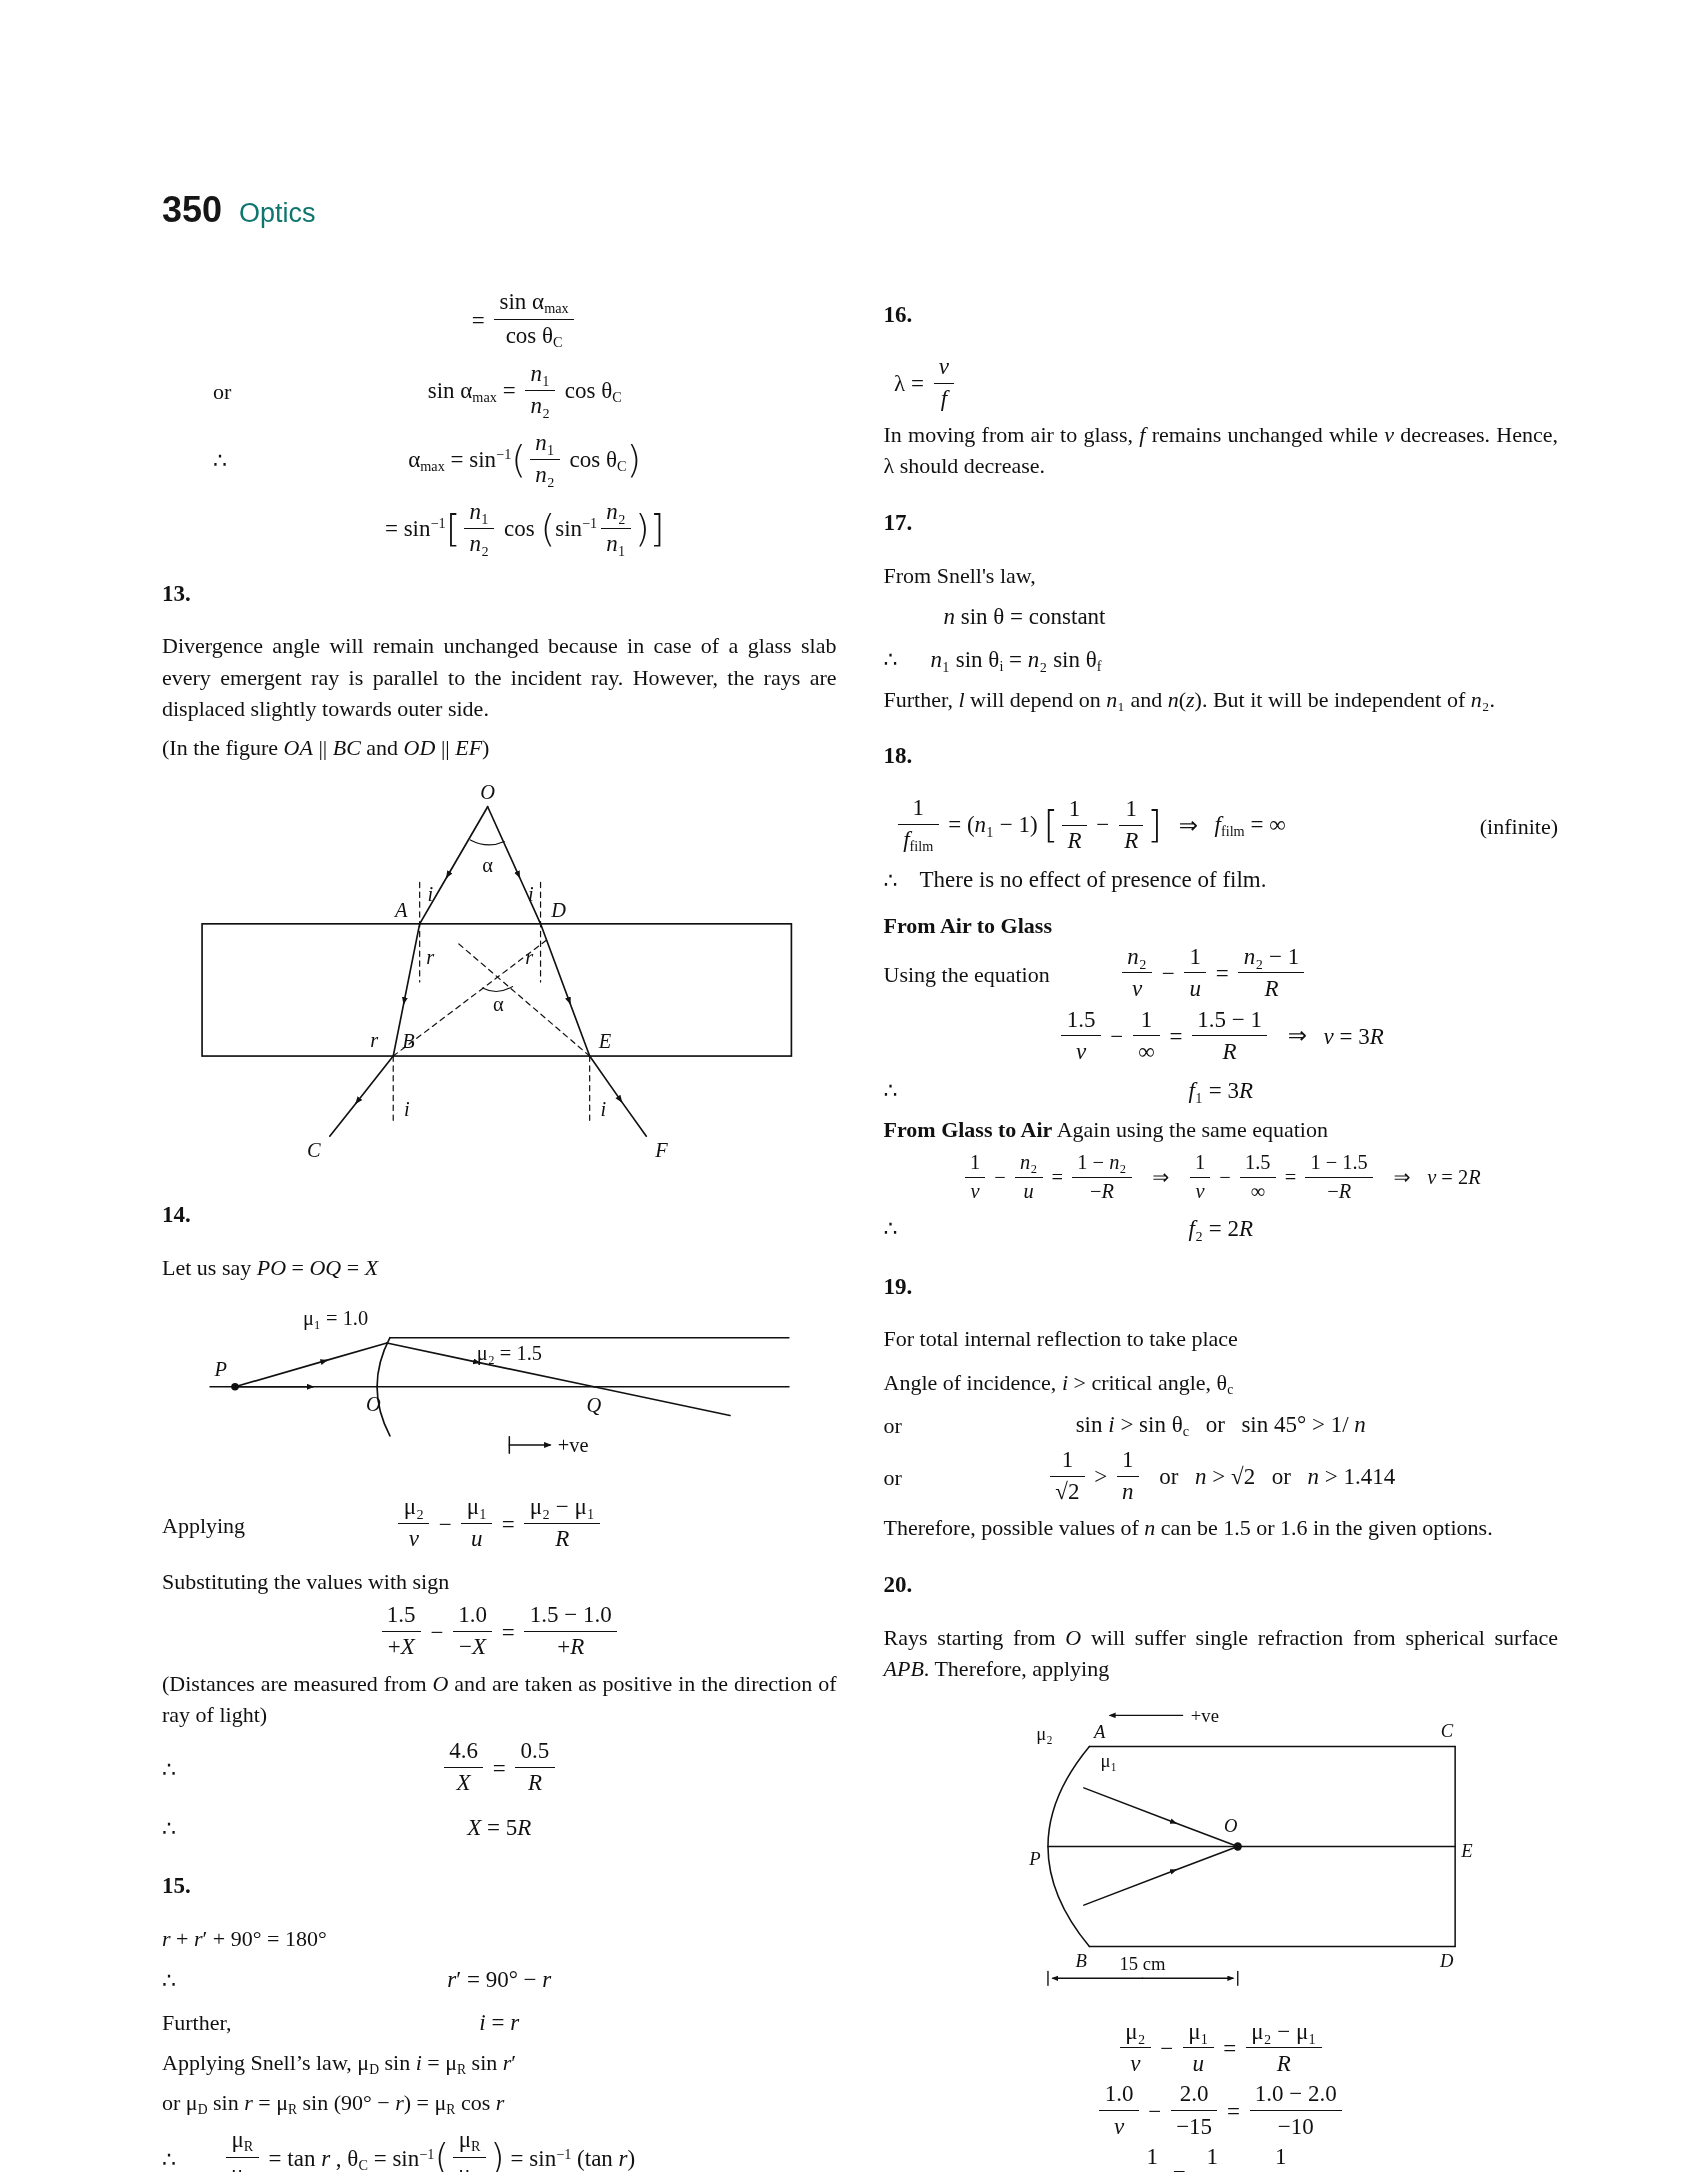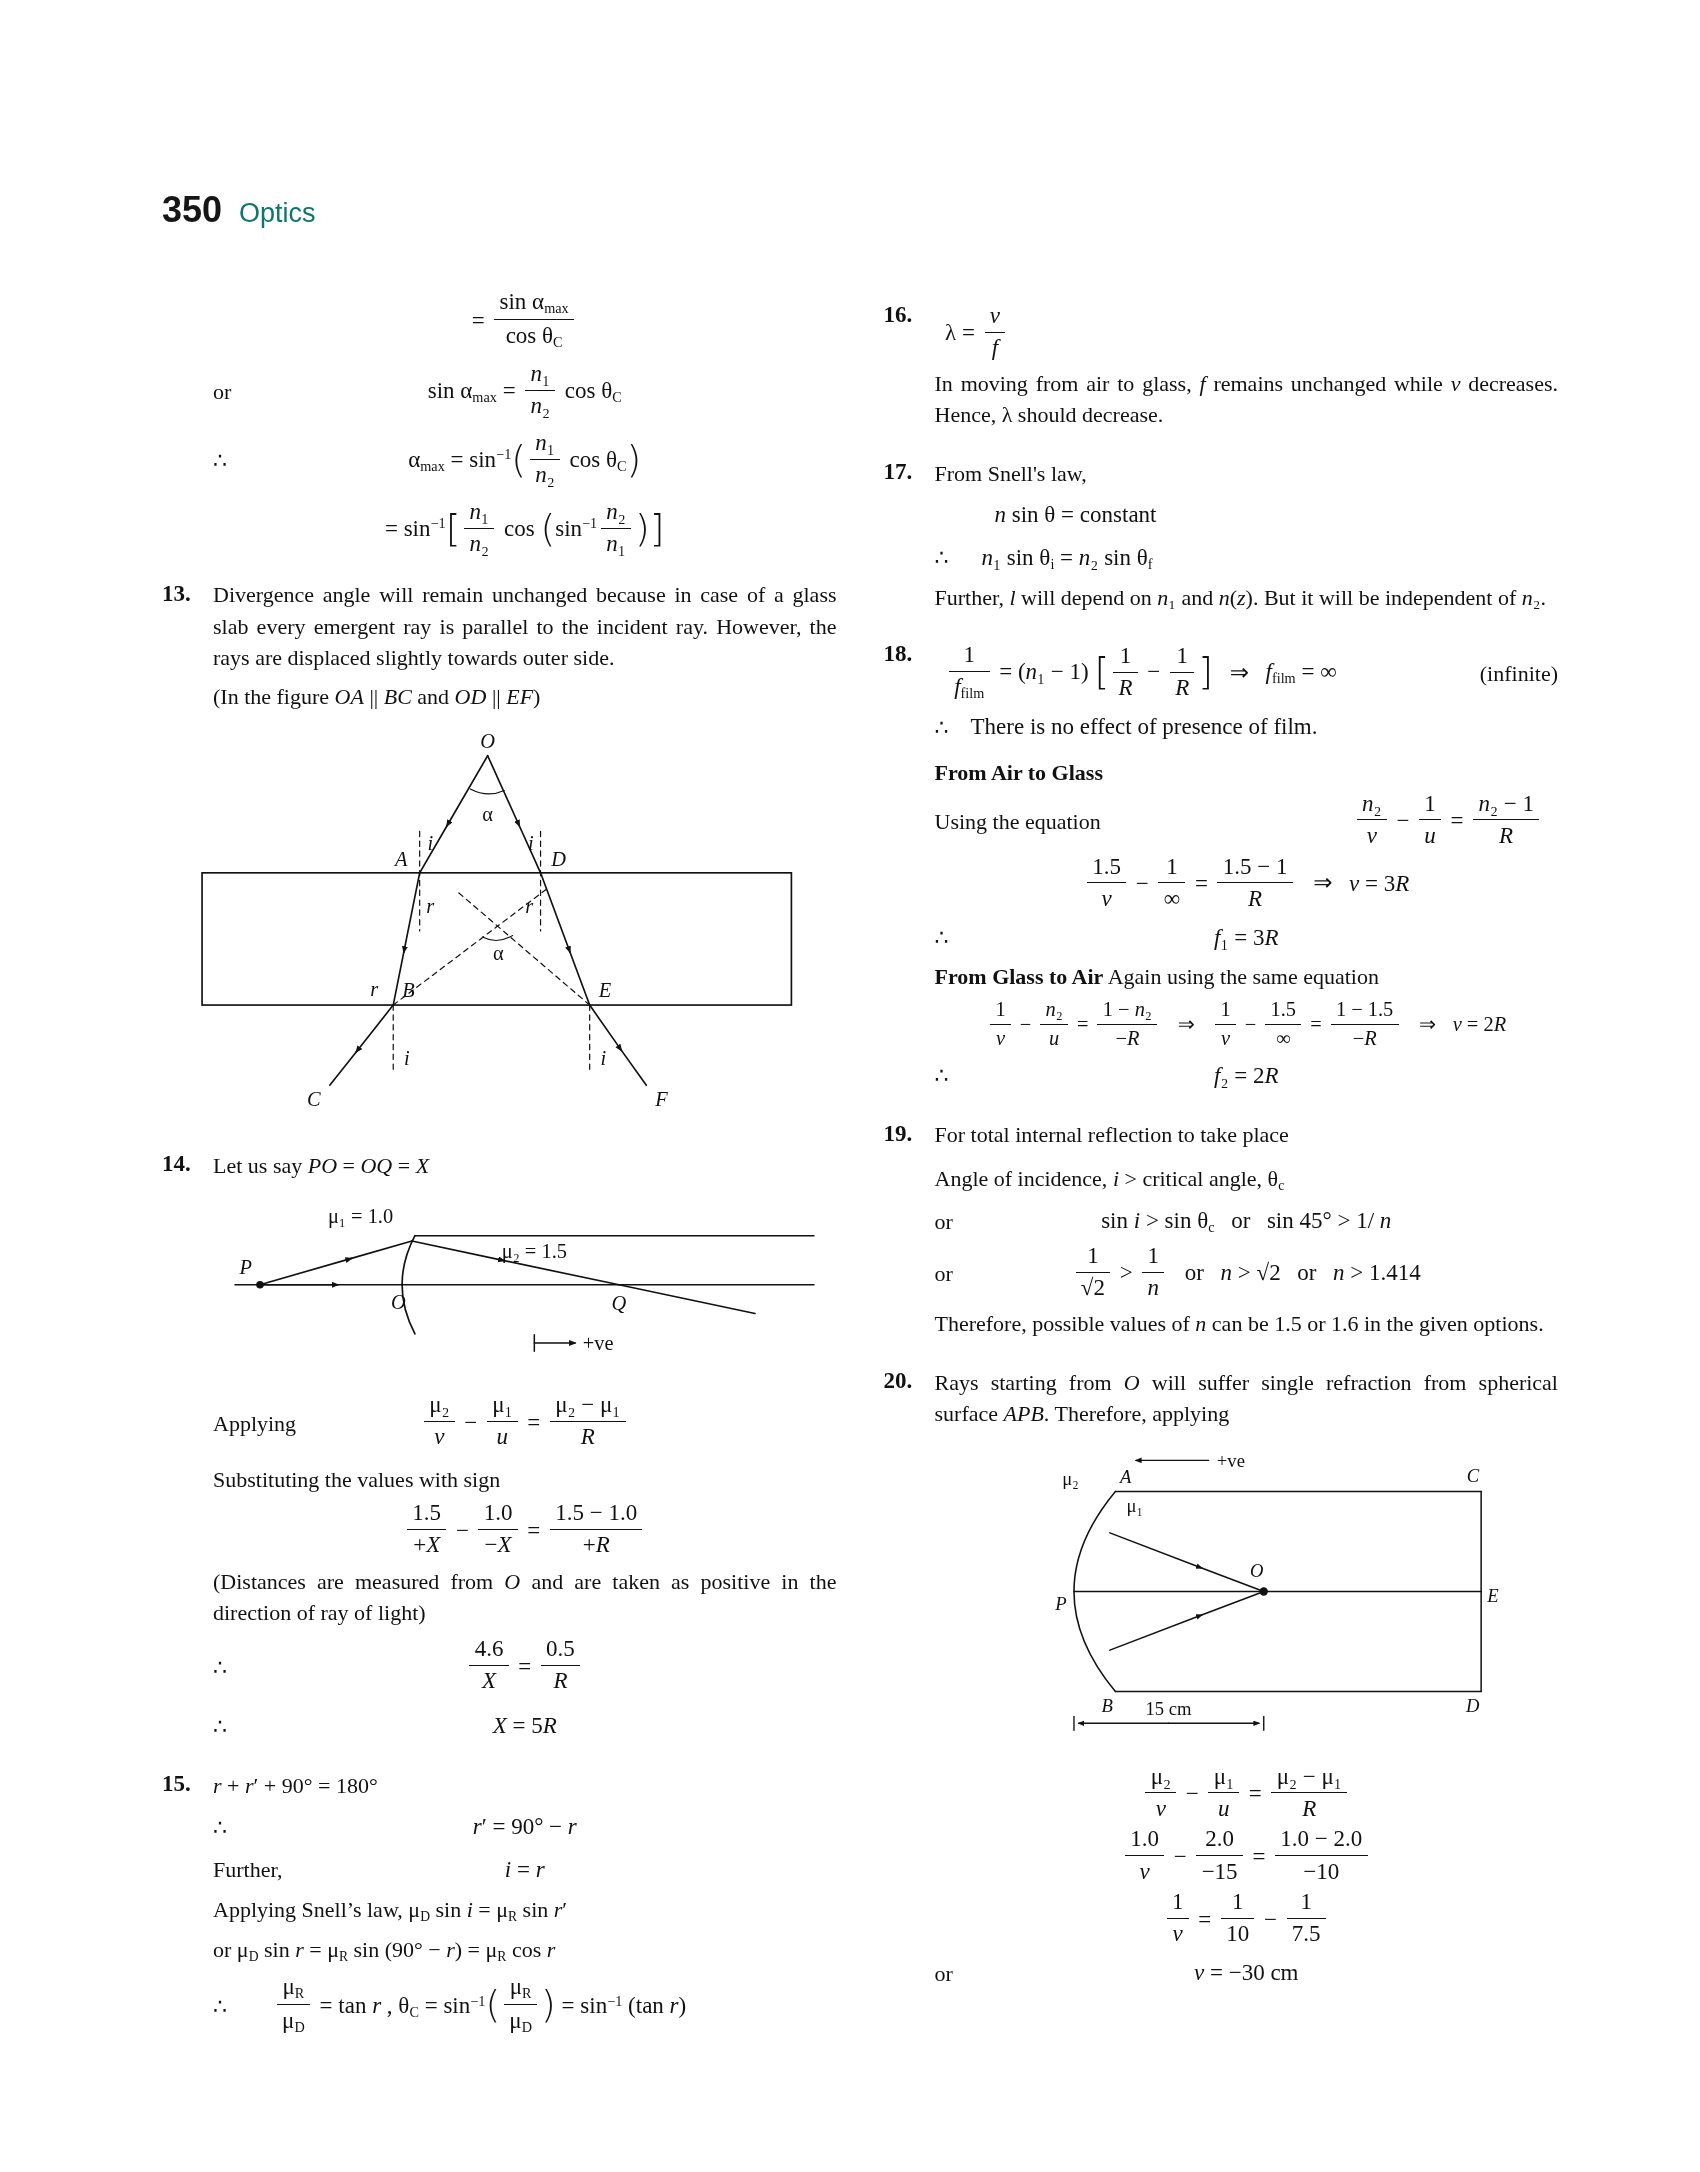--- a/index.html
+++ b/index.html
@@ -6,35 +6,35 @@
   html,body{background:#d9d9d9;}
   .sheet{width:1700px;height:2172px;background:#ffffff;position:relative;overflow:hidden;
          font-family:"Liberation Serif",serif;color:#111;}
   .pagehead{position:absolute;top:189px;left:162px;display:flex;align-items:baseline;gap:17px;
             font-family:"Liberation Sans",sans-serif;}
   .pageno{font-size:36px;font-weight:bold;color:#161616;}
   .chapter{font-size:27px;color:#0f766e;}
   .cols{position:absolute;top:281px;left:162px;width:1396px;display:flex;gap:47px;}
   .col{flex:1 1 0;min-width:0;}
   .contblock{padding-left:51px;margin-bottom:19.6px;}
-  .prob{display:flex;margin:19.6px 0 6px;}
+  .prob{display:flex;margin:19.6px 0 6px;flex-direction:column;}
   .pnum{flex:0 0 51px;font-weight:bold;font-size:23px;padding-top:1.5px;}
   .pbody{flex:1;min-width:0;font-size:22px;line-height:1.42;}
   .ptext{text-align:justify;margin-bottom:7.6px;}
   .ptext.noj{text-align:left;}
   .bd{font-weight:bold;}
   .boldhead{font-weight:bold;margin:10.6px 0 4.5px;}
   .eqline{position:relative;display:flex;align-items:center;justify-content:center;
           margin:10.6px 0;min-height:48px;font-size:23px;}
   .eqline.tight{margin:4.5px 0;min-height:38px;}
   .eqline .lead{position:absolute;left:0;top:50%;transform:translateY(-50%);font-size:22px;}
   .eqline.start{justify-content:flex-start;}
   .eqline.start .formula{margin-left:60px;}
   .eqline.start.flush .formula{margin-left:10.6px;}
-  .eqline.pushright{justify-content:flex-end;}
+  .eqline.pushright{}
   .eqline.pushright .formula{margin-right:15px;}
   .eqline .rnote{position:absolute;right:0;top:50%;transform:translateY(-50%);font-size:22px;}
   .eqline.small{font-size:20.4px;}
   .formula{display:inline-block;text-align:center;}
   .frac{display:inline-block;vertical-align:middle;text-align:center;margin:0 3.8px;position:relative;top:-2.3px;}
   .fnum{display:block;padding:0 5.3px 2.3px;border-bottom:1.5px solid #111;line-height:1.15;}
   .fden{display:block;padding:2.3px 5.3px 0;line-height:1.15;}
   .it{font-style:italic;}
   .sb{font-size:0.62em;vertical-align:-0.3em;}
   .sp{font-size:0.62em;vertical-align:0.5em;}

